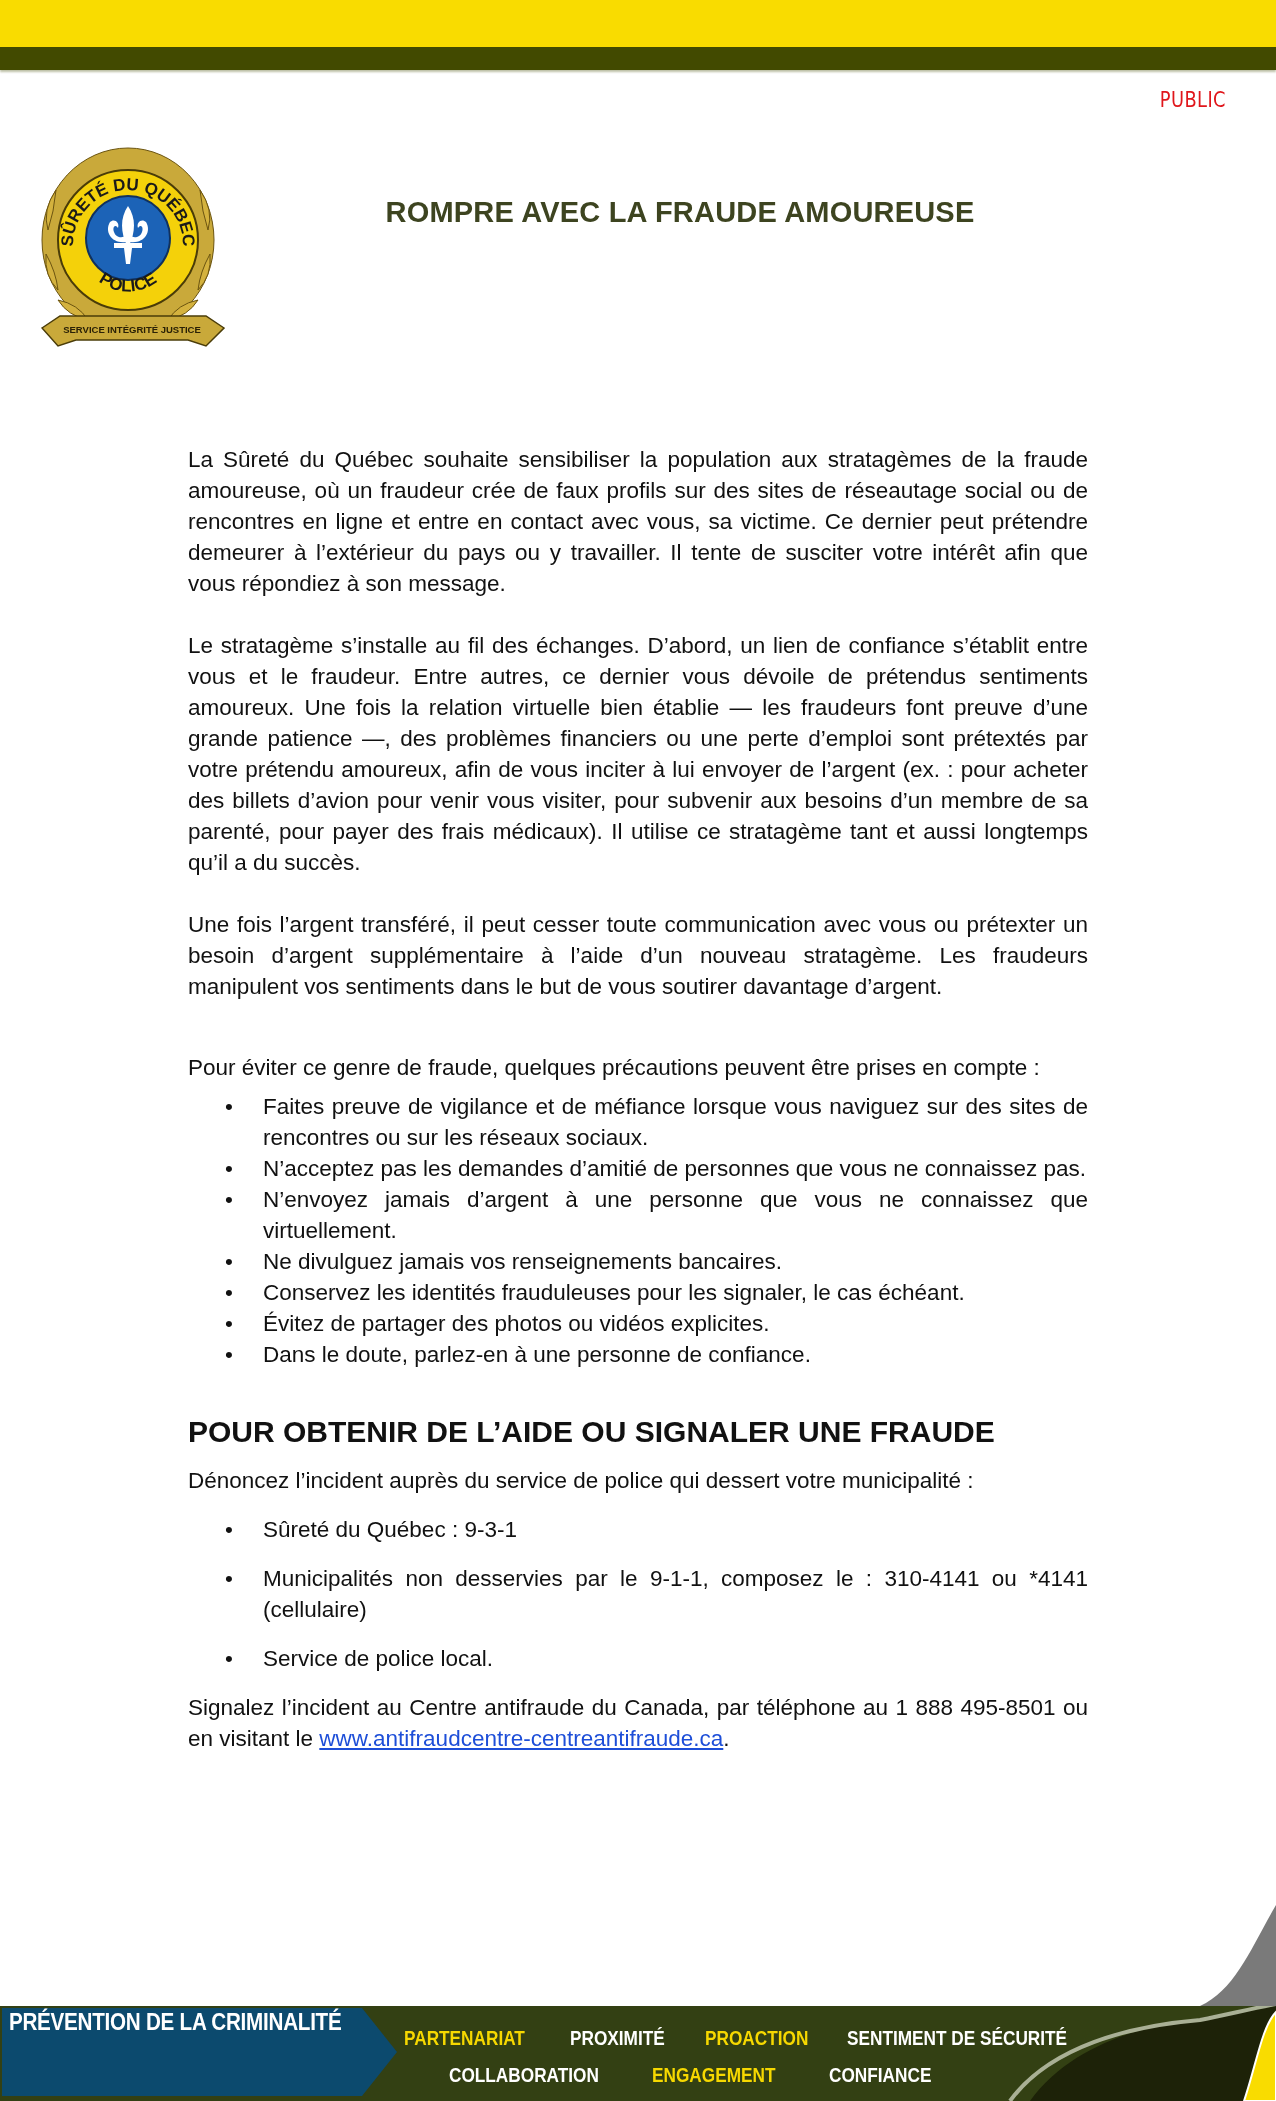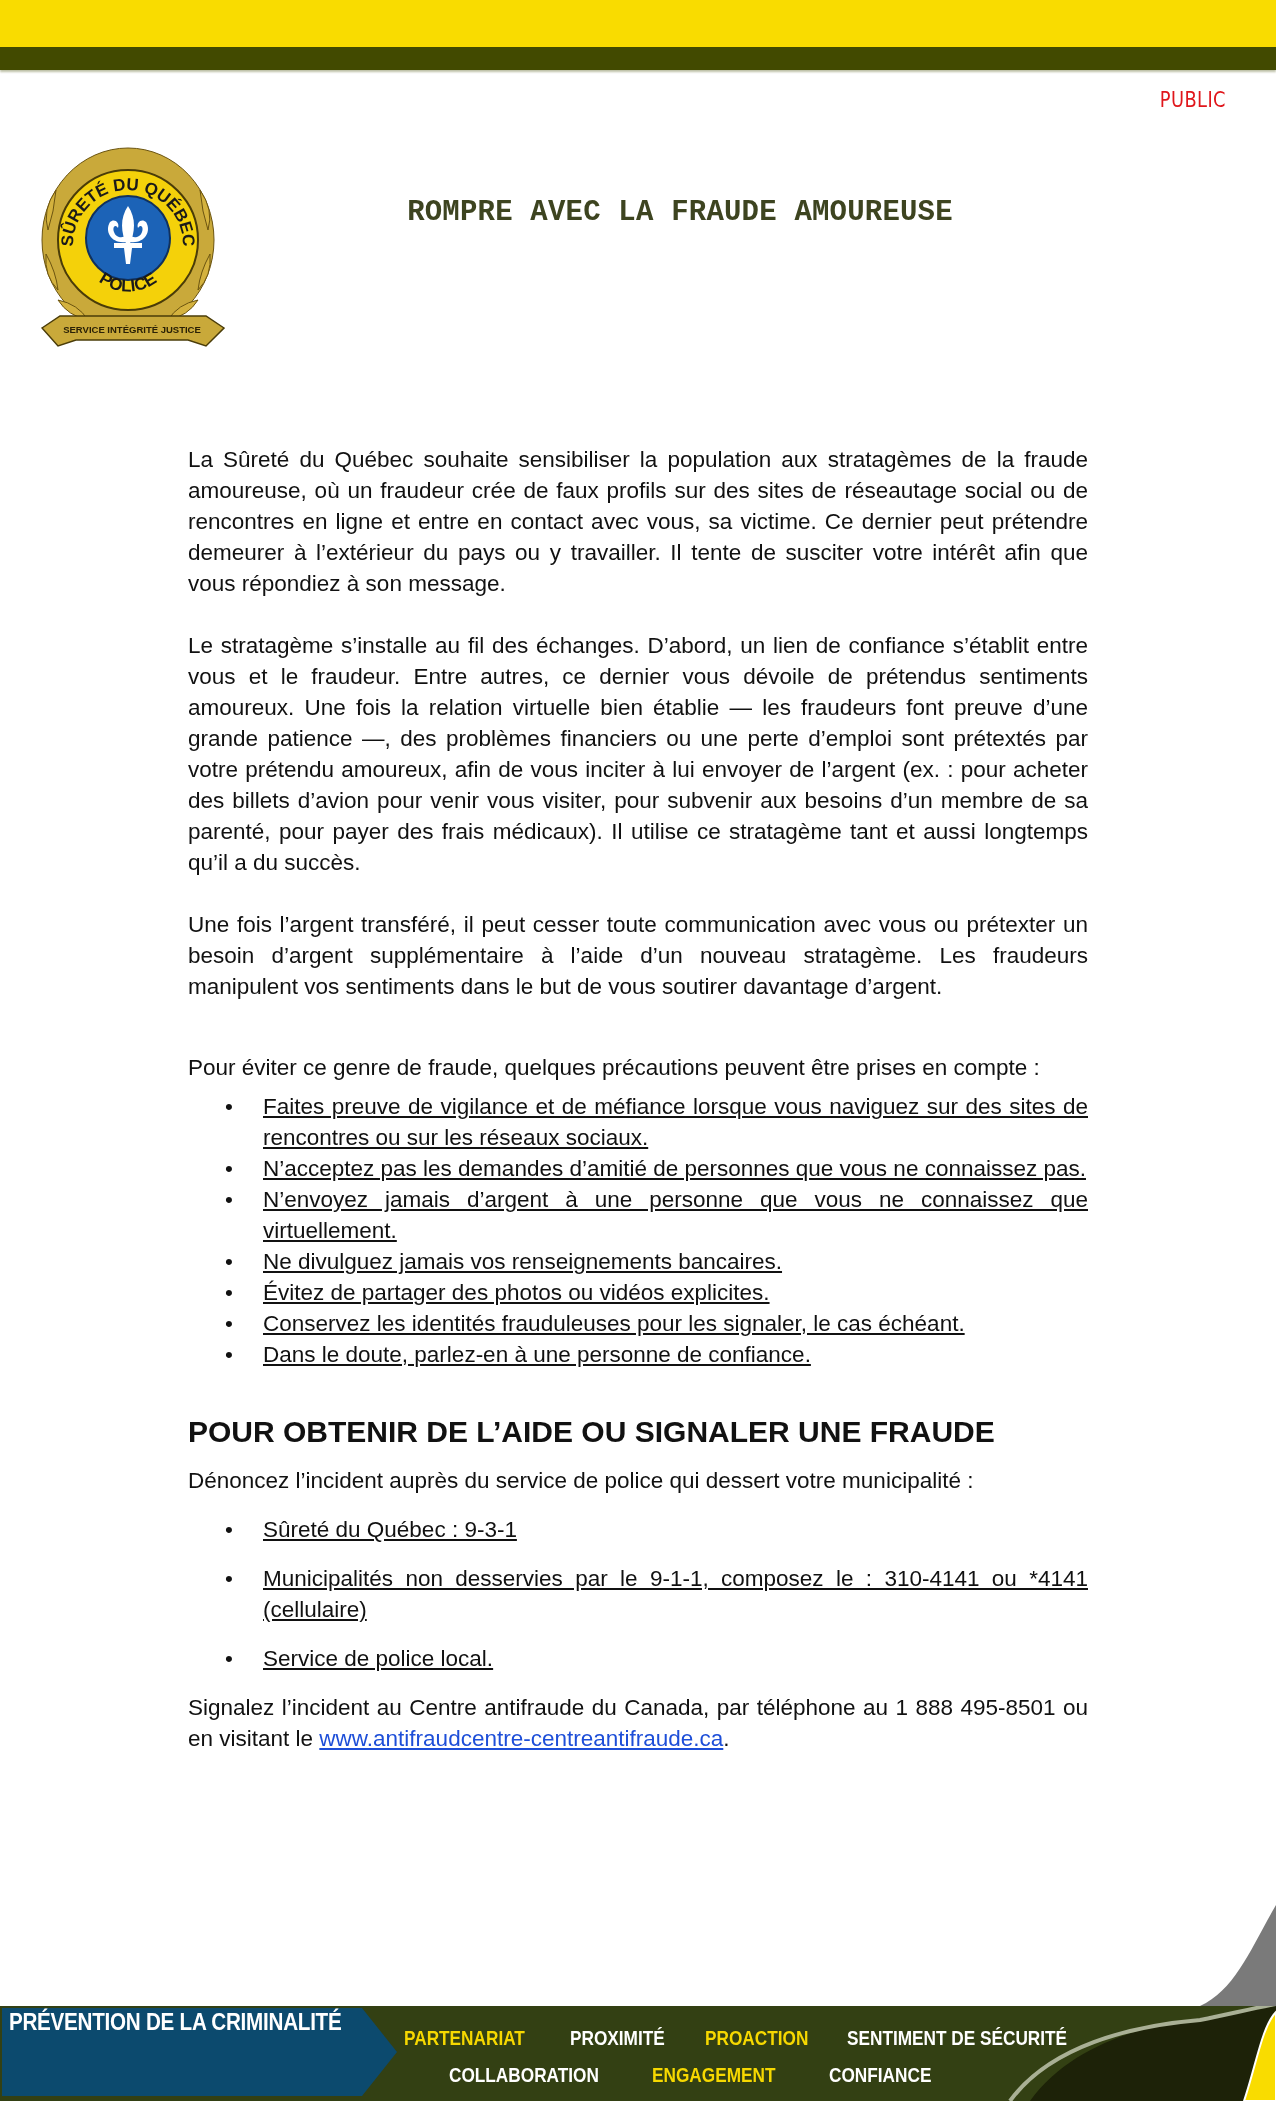--- a/index.html
+++ b/index.html
@@ -26,30 +26,30 @@
       font-family: "DejaVu Sans", sans-serif;
       font-size: 21px; color: #e0161b; letter-spacing: 0.5px;
       transform: scaleX(0.85); transform-origin: right center;
     }
     .logo {
       position: absolute; left: 38px; top: 140px; width: 188px; height: 220px;
     }
     .doc-title {
       position: absolute; left: 340px; top: 196px; width: 680px;
       text-align: center; font-weight: bold; font-size: 29px;
-      color: #3d4420; letter-spacing: 0.2px; font-family: Liberation Mono, monospace;
+      color: #3d4420; letter-spacing: 0.2px;
     }
     .content {
       position: absolute; left: 188px; top: 434px; width: 900px;
       font-size: 22.5px; line-height: 31px; margin-top: 10px;
     }
     .content p { margin: 0; text-align: justify; }
     .content .gap { height: 31px; }
     .content .bold { font-weight: normal; }
-    ul.bullets { margin: 0; padding: 0; list-style: none; text-decoration: underline; }
+    ul.bullets { margin: 0; padding: 0; list-style: none; }
     ul.bullets li {
       position: relative; padding-left: 75px; text-align: justify;
     }
     ul.bullets li::before {
       content: "\2022"; position: absolute; left: 37px; top: 0;
     }
     .help-heading { font-weight: bold; font-size: 30px; margin-top: 0; }
     .link { color: #1d4ed8; text-decoration: underline; cursor: pointer; }
     .footer {
       position: absolute; left: 0; top: 2006px; width: 1276px; height: 95px;
@@ -137,22 +137,22 @@
   <div class="gap"></div>
   <p>Une fois l’argent transféré, il peut cesser toute communication avec vous ou prétexter un besoin d’argent supplémentaire à l’aide d’un nouveau stratagème. Les fraudeurs manipulent vos sentiments dans le but de vous soutirer davantage d’argent.</p>
   <div class="gap" style="height:50px"></div>
   <p class="bold">Pour éviter ce genre de fraude, quelques précautions peuvent être prises en compte :</p>
   <div style="height:8px"></div>
   <ul class="bullets">
     <li>Faites preuve de vigilance et de méfiance lorsque vous naviguez sur des sites de rencontres ou sur les réseaux sociaux.</li>
     <li>N’acceptez pas les demandes d’amitié de personnes que vous ne connaissez pas.</li>
     <li>N’envoyez jamais d’argent à une personne que vous ne connaissez que virtuellement.</li>
     <li>Ne divulguez jamais vos renseignements bancaires.</li>
+    <li>Conservez les identités frauduleuses pour les signaler, le cas échéant.</li>
     <li>Évitez de partager des photos ou vidéos explicites.</li>
-    <li>Conservez les identités frauduleuses pour les signaler, le cas échéant.</li>
     <li>Dans le doute, parlez-en à une personne de confiance.</li>
   </ul>
   <div style="height:46px"></div>
   <p class="help-heading">POUR OBTENIR DE L’AIDE OU SIGNALER UNE FRAUDE</p>
   <div style="height:18px"></div>
   <p>Dénoncez l’incident auprès du service de police qui dessert votre municipalité :</p>
   <div style="height:18px"></div>
   <ul class="bullets">
     <li>Sûreté du Québec : 9-3-1</li>
     <li style="margin-top:18px">Municipalités non desservies par le 9-1-1, composez le : 310-4141 ou *4141 (cellulaire)</li>

